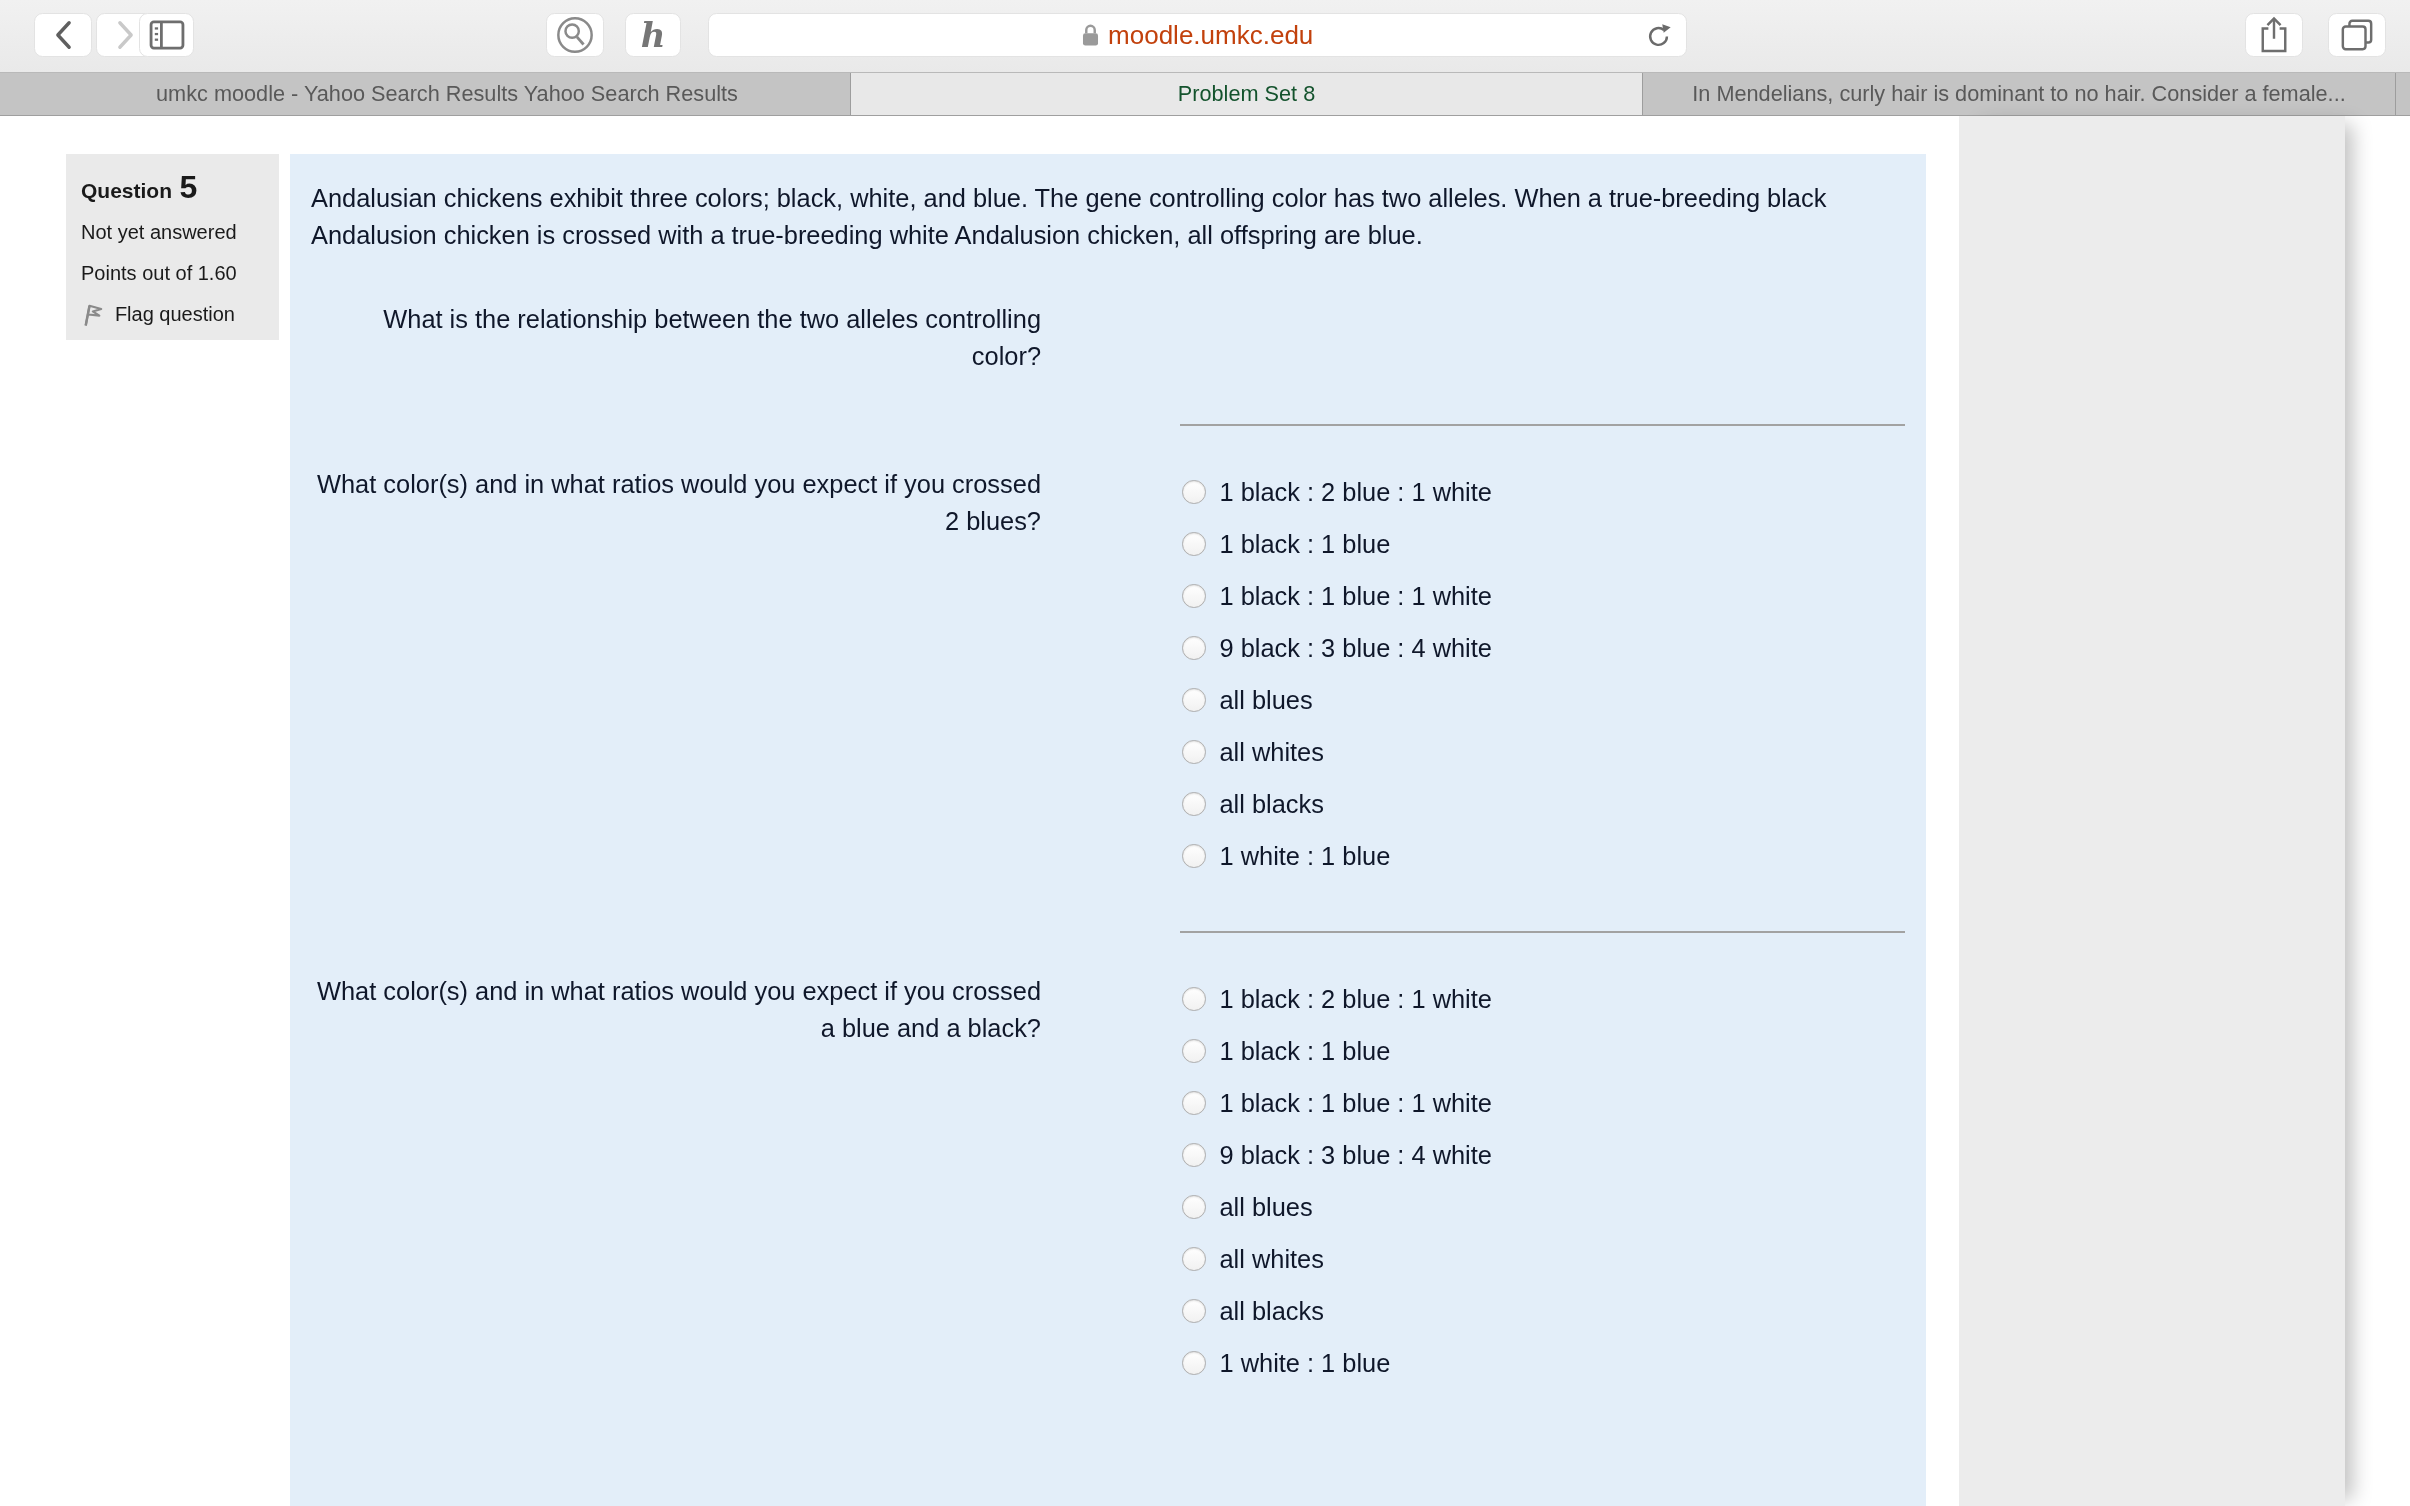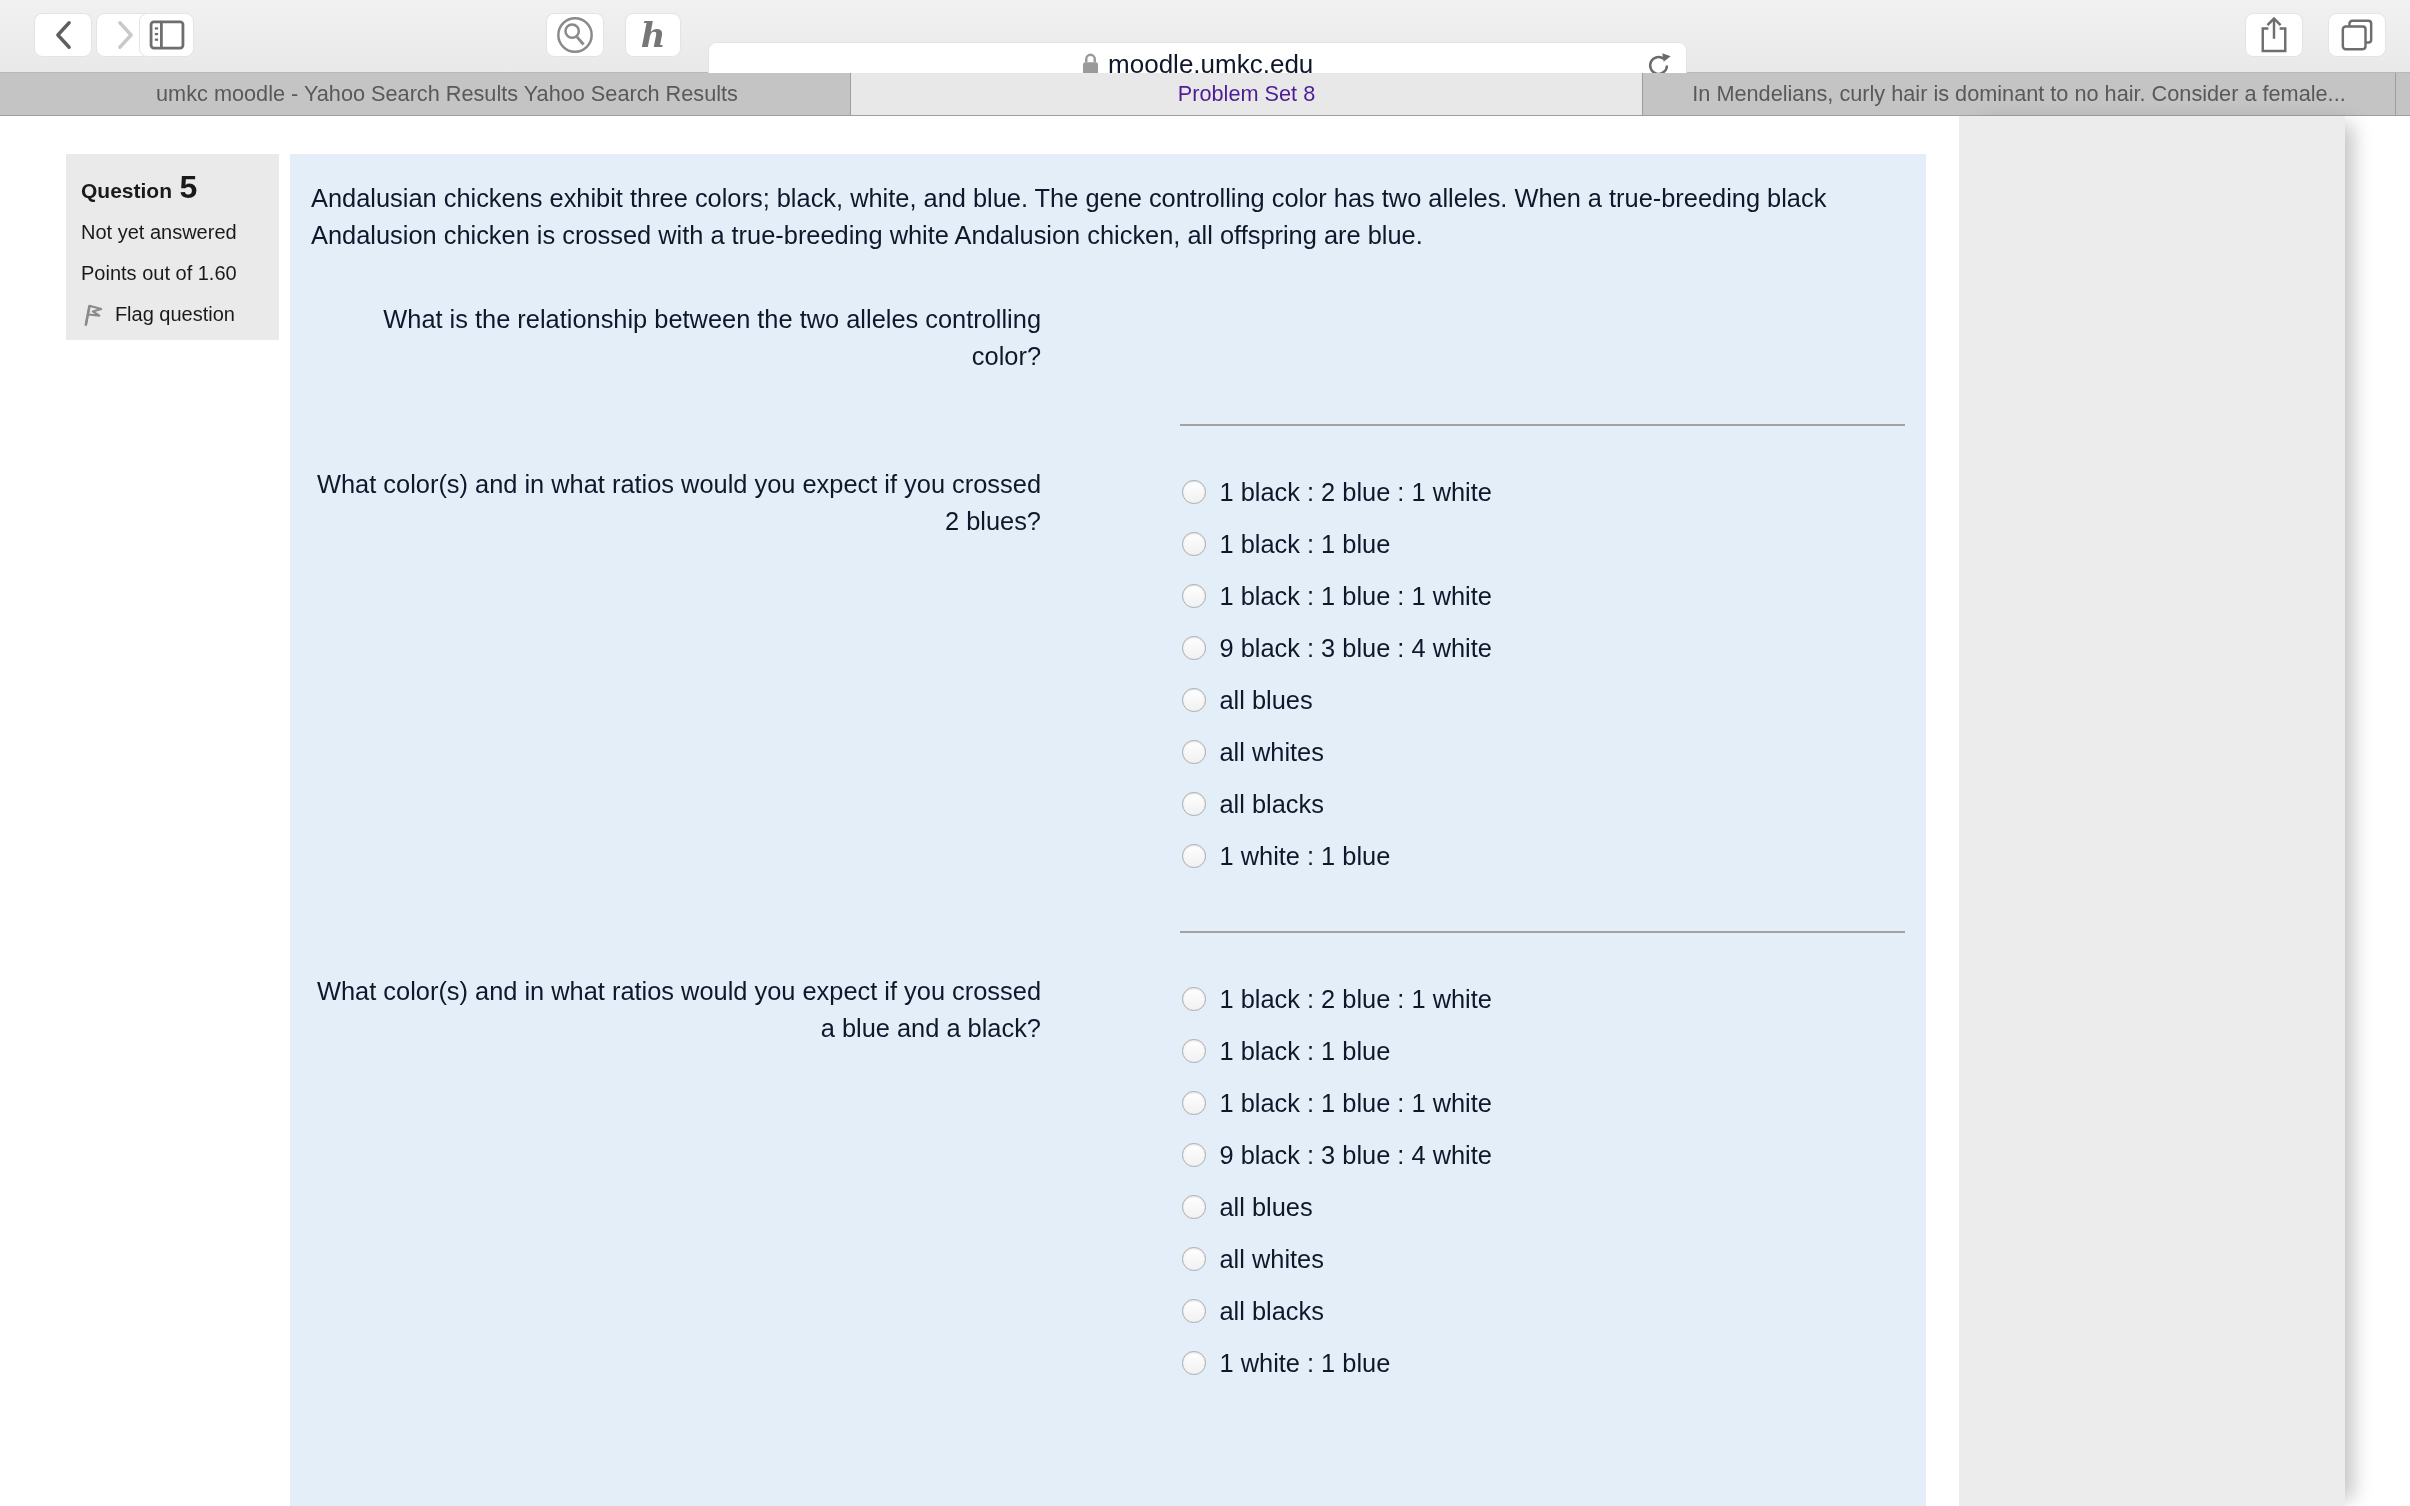--- a/index.html
+++ b/index.html
@@ -13,34 +13,34 @@
   .btn-forward{left:96px;width:58px;}
   .btn-sidebar{left:139px;width:55px;}
   .btn-ext1{left:546px;width:58px;}
   .btn-ext2{left:625px;width:56px;}
   .btn-share{left:2245px;width:58px;}
   .btn-tabs{left:2328px;width:58px;}
   .honey-h{font-family:"DejaVu Serif",serif;font-style:italic;font-weight:bold;
     font-size:34px;color:#767676;line-height:1;}
   .address-bar{position:absolute;left:708px;top:13px;width:979px;height:44px;background:#fff;
     border:0.9px solid #e3e3e3;border-radius:8.5px;display:flex;align-items:center;
-    justify-content:center;font-size:26px;color:#0f172a;box-sizing:border-box;margin-top:29px;}
+    justify-content:center;font-size:26px;color:#c2410c;box-sizing:border-box;}
   .address-bar .lock{margin-right:9.4px;display:flex;}
   .reload{position:absolute;right:9.4px;top:3.8px;width:36px;height:36px;display:flex;
     align-items:center;justify-content:center;}
   
   .tab-bar{position:absolute;top:73px;left:0;width:2411px;height:42px;background:#c4c4c4;
     border-bottom:0.9px solid #9f9f9f;display:flex;padding-left:44px;}
   .tab{height:42px;display:flex;align-items:center;justify-content:center;
     font-size:21.7px;color:#595959;background:#c4c4c4;border-right:0.9px solid #9d9d9d;
     white-space:nowrap;overflow:hidden;box-sizing:border-box;}
   .tab-bar .tab:nth-child(1){width:807px;}
   .tab-bar .tab:nth-child(2){width:792px;}
   .tab-bar .tab:nth-child(3){width:753px;}
-  .tab.active{background:#e8e8e8;color:#4c1d95;}
+  .tab.active{background:#e8e8e8;color:#14532d;}
   .new-tab{flex:1;display:flex;align-items:center;justify-content:center;
     font-size:30px;color:#3c3c3c;background:#c4c4c4;}
   
   .content{position:absolute;top:116px;left:0;width:2411px;height:1391px;background:#fff;}
   .right-panel{position:absolute;left:1959px;top:0;width:386px;height:1391px;background:#ececec;
     box-shadow:15px 0 19px -7.5px rgba(0,0,0,0.25);}
   .question-info{position:absolute;left:66px;top:38px;width:213px;height:186px;background:#eaeaea;
     box-sizing:border-box;padding:17px 13px 0 15px;color:#1a1a1a;}
   .qi-head{display:flex;align-items:baseline;}
   .qi-title{font-weight:bold;font-size:21px;}

